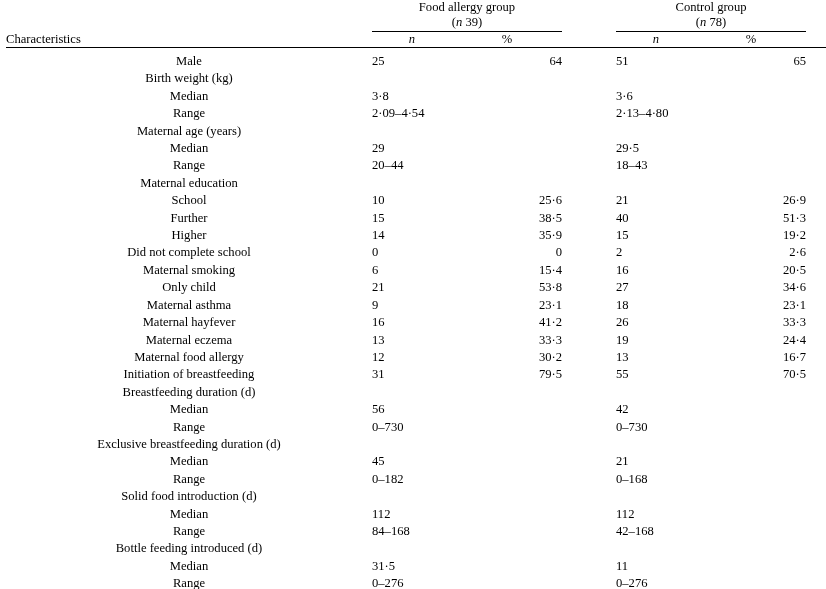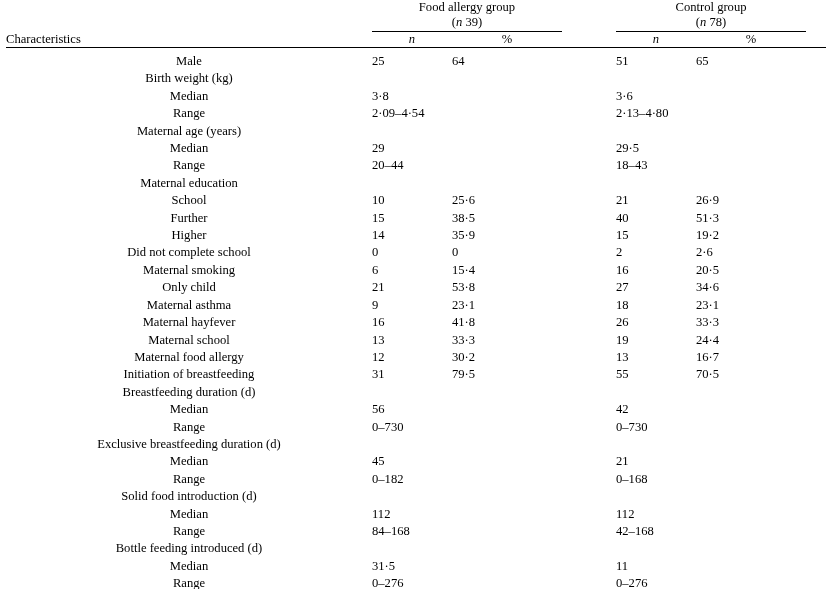--- a/index.html
+++ b/index.html
@@ -79,21 +79,21 @@
 
   tr.datarow td {
     height: 17.4px;
     line-height: 17.4px;
     font-size: 12.6px;
     white-space: nowrap;
   }
   td.char { text-align: center; padding-left: 1px; }
   td.indent { padding-left: 22px; }
   td.num-n { text-align: left; }
-  td.num-p { text-align: left; }
+  td.num-p { text-align: right; }
   td.pval { text-align: right; padding-right: 4px; }
   td.span-center { text-align: left; }
 </style>
 </head>
 <body>
 
 <div class="sheet">
   <table class="tbl">
     <colgroup>
       <col class="c-char">
@@ -260,28 +260,28 @@
           <td class="num-n">9</td>
           <td class="num-p">23·1</td>
           <td></td>
           <td class="num-n">18</td>
           <td class="num-p">23·1</td>
           <td class="pval">1·00</td>
         </tr>
         <tr class="datarow">
           <td class="char">Maternal hayfever</td>
           <td class="num-n">16</td>
-          <td class="num-p">41·8</td>
+          <td class="num-p">41·2</td>
           <td></td>
           <td class="num-n">26</td>
           <td class="num-p">33·3</td>
           <td class="pval">0·41</td>
         </tr>
         <tr class="datarow">
-          <td class="char">Maternal school</td>
+          <td class="char">Maternal eczema</td>
           <td class="num-n">13</td>
           <td class="num-p">33·3</td>
           <td></td>
           <td class="num-n">19</td>
           <td class="num-p">24·4</td>
           <td class="pval">0·31</td>
         </tr>
         <tr class="datarow">
           <td class="char">Maternal food allergy</td>
           <td class="num-n">12</td>

